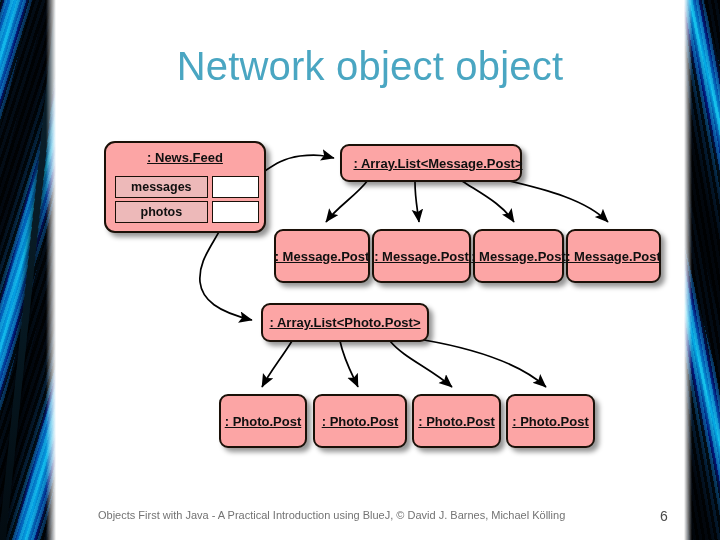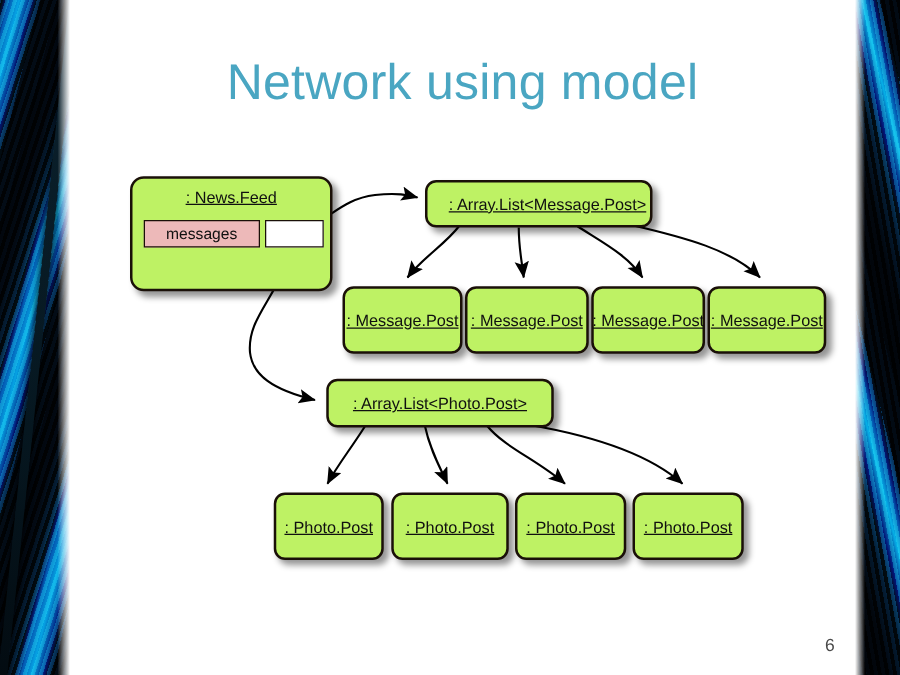--- a/index.html
+++ b/index.html
@@ -127,29 +127,30 @@
   #arrow-layer {
     position: absolute;
     left: 0; top: 0;
     width: 720px; height: 540px;
     pointer-events: none;
   }
 
   .node {
     position: absolute;
     box-sizing: border-box;
-    background: #bef264;
+    background: #fca5a5;
     border: 2px solid #1a1008;
     border-radius: 9px;
     box-shadow: 4px 4px 5px rgba(0,0,0,0.42);
     font-size: 13px;
     color: #101010;
     display: flex;
     align-items: center;
     justify-content: center;
+    font-weight: bold;
   }
   .node-title {
     text-decoration: underline;
     white-space: nowrap;
     font-size: 13px;
     line-height: 1;
   }
 
   
   #obj-newsfeed {
@@ -201,21 +202,21 @@
   #obj-arraylist-message {
     left: 340px;
     top: 144px;
     width: 182px;
     height: 38px;
     padding-left: 14px;
   }
   #obj-arraylist-photo {
     left: 261px;
     top: 303px;
-    width: 182px;
+    width: 168px;
     height: 39px;
     align-items: center;
   }
 
   .post-node { height: 54px; }
 
   #mp0 { left: 274px; top: 229px; width: 96px; }
   #mp1 { left: 372px; top: 229px; width: 99px; }
   #mp2 { left: 473px; top: 229px; width: 91px; }
   #mp3 { left: 566px; top: 229px; width: 95px; }
@@ -252,21 +253,21 @@
   <div class="feather feather-left">
     <div class="feather-img"></div>
     <div class="rachis"></div>
     <div class="feather-fade-l"></div>
   </div>
   <div class="feather feather-right">
     <div class="feather-img"></div>
     <div class="feather-fade-r"></div>
   </div>
 
-  <div id="title">Network using model</div>
+  <div id="title">Network object object</div>
 
   <div id="diagram">
 
     <svg id="arrow-layer" viewBox="0 0 720 540" width="720" height="540">
       <defs>
         <marker id="ah" markerWidth="9" markerHeight="9" refX="7.6" refY="3.4" orient="auto" markerUnits="strokeWidth">
           <path d="M0,0 L8,3.4 L0,6.8 L1.6,3.4 z" fill="#000000"></path>
         </marker>
       </defs>
       <g fill="none" stroke="#000000" stroke-width="1.7" marker-end="url(#ah)">
@@ -288,20 +289,24 @@
     </svg>
 
     <div class="node" id="obj-newsfeed">
       <div class="node-title hdr">: News.Feed</div>
 
       <div class="field-row" id="field-messages">
         <div class="field-name">messages</div>
         <div class="field-value"></div>
       </div>
 
+      <div class="field-row" id="field-photos">
+        <div class="field-name">photos</div>
+        <div class="field-value"></div>
+      </div>
     </div>
 
     <div class="node" id="obj-arraylist-message">
       <span class="node-title">: Array.List&lt;Message.Post&gt;</span>
     </div>
 
     <div class="node post-node" id="mp0">
       <span class="node-title">: Message.Post</span>
     </div>
     <div class="node post-node" id="mp1">
@@ -326,15 +331,16 @@
     </div>
     <div class="node post-node" id="pp2">
       <span class="node-title">: Photo.Post</span>
     </div>
     <div class="node post-node" id="pp3">
       <span class="node-title">: Photo.Post</span>
     </div>
 
   </div>
 
+  <div id="footer">Objects First with Java - A Practical Introduction using BlueJ, © David J. Barnes, Michael Kölling</div>
   <div id="page-number">6</div>
 
 </div>
 
 </body></html>

